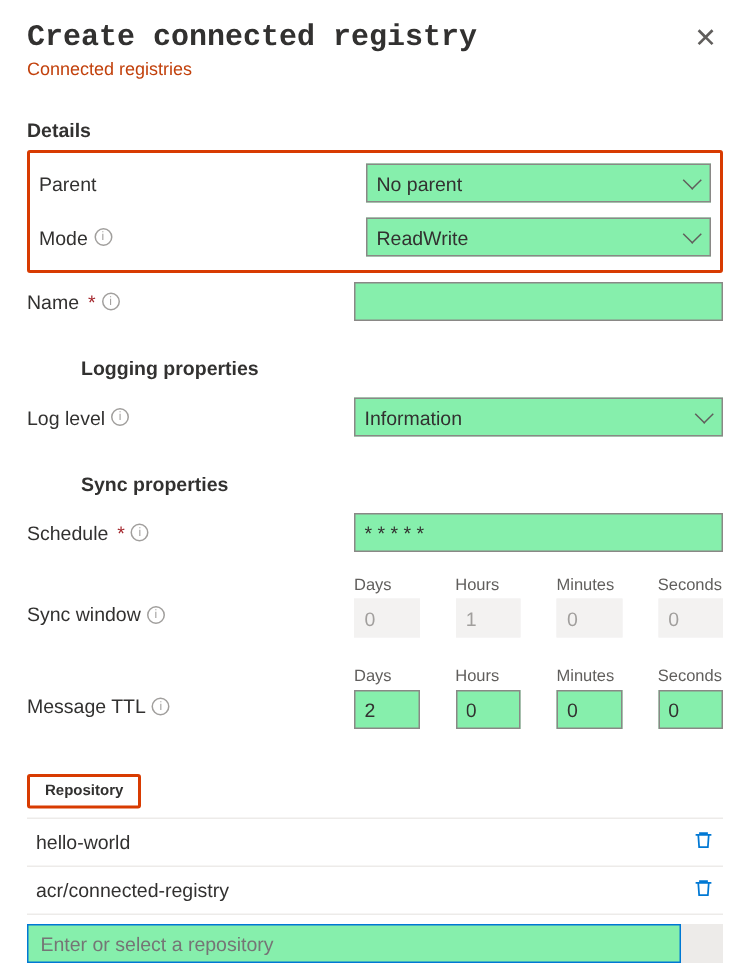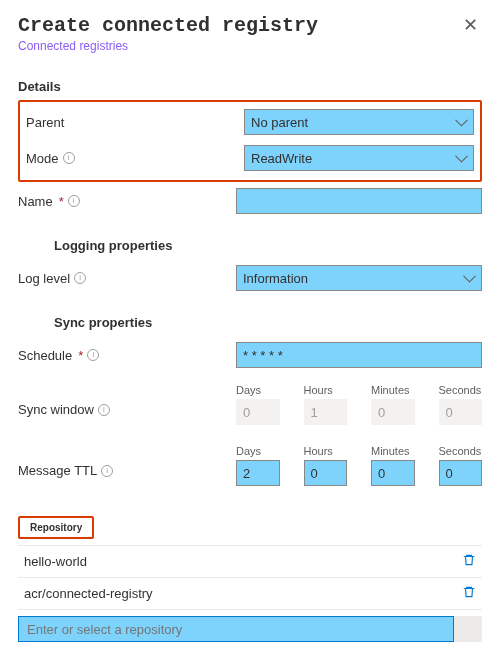--- a/index.html
+++ b/index.html
@@ -7,35 +7,35 @@
     margin: 0;
     font-family: "Segoe UI", -apple-system, sans-serif;
     font-size: 13px;
     color: #323130;
     background: #fff;
     width: 500px;
   }
   .panel { padding: 14px 18px 18px 18px; }
   .header-row { display: flex; align-items: flex-start; justify-content: space-between; }
   .title { font-size: 20px; font-weight: 600; margin: 0; font-family: Liberation Mono, monospace; }
-  .subtitle { font-size: 12px; color: #8b5cf6; margin-top: 2px; }
+  .subtitle { font-size: 12px; color: #c2410c; margin-top: 2px; }
   .close { font-size: 18px; color: #605e5c; cursor: pointer; padding: 2px 4px; line-height: 1; }
   .section-title { font-weight: 600; font-size: 13px; margin-top: 26px; margin-bottom: 6px; }
   .form-row { display: flex; align-items: center; padding: 6px 0; }
   .form-label { width: 218px; flex: 0 0 218px; display: flex; align-items: center; gap: 4px; font-size: 13px; }
   .form-control { flex: 1; }
   .req { color: #a4262c; margin-left: 2px; }
   .info-icon {
     display: inline-flex; align-items: center; justify-content: center;
     width: 12px; height: 12px; border: 1px solid #a19f9d; border-radius: 50%;
     font-size: 8px; color: #a19f9d; line-height: 1; font-style: normal;
   }
   select, input[type=text] {
     width: 100%; height: 26px;
-    border: 1px solid #8a8886; background: #7dd3fc;
+    border: 1px solid #8a8886; background: #86efac;
     font-family: inherit; font-size: 13px; padding: 0 6px;
     color: #323130;
   }
   select { appearance: none; -webkit-appearance: none; background-image: none; padding-right: 22px; }
   .select-wrap { position: relative; }
   .select-wrap::after {
     content: ""; position: absolute; right: 8px; top: 50%;
     width: 8px; height: 8px; border-right: 1px solid #605e5c; border-bottom: 1px solid #605e5c;
     transform: translateY(-70%) rotate(45deg); pointer-events: none;
   }

